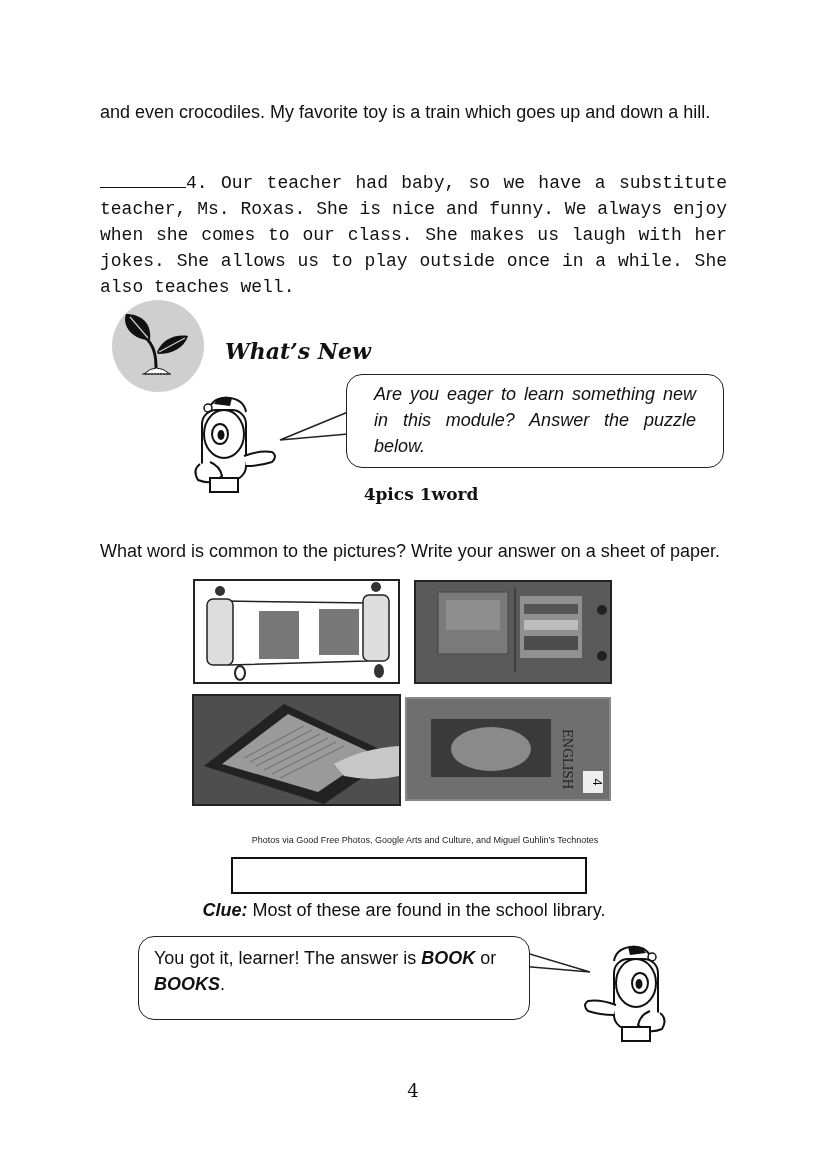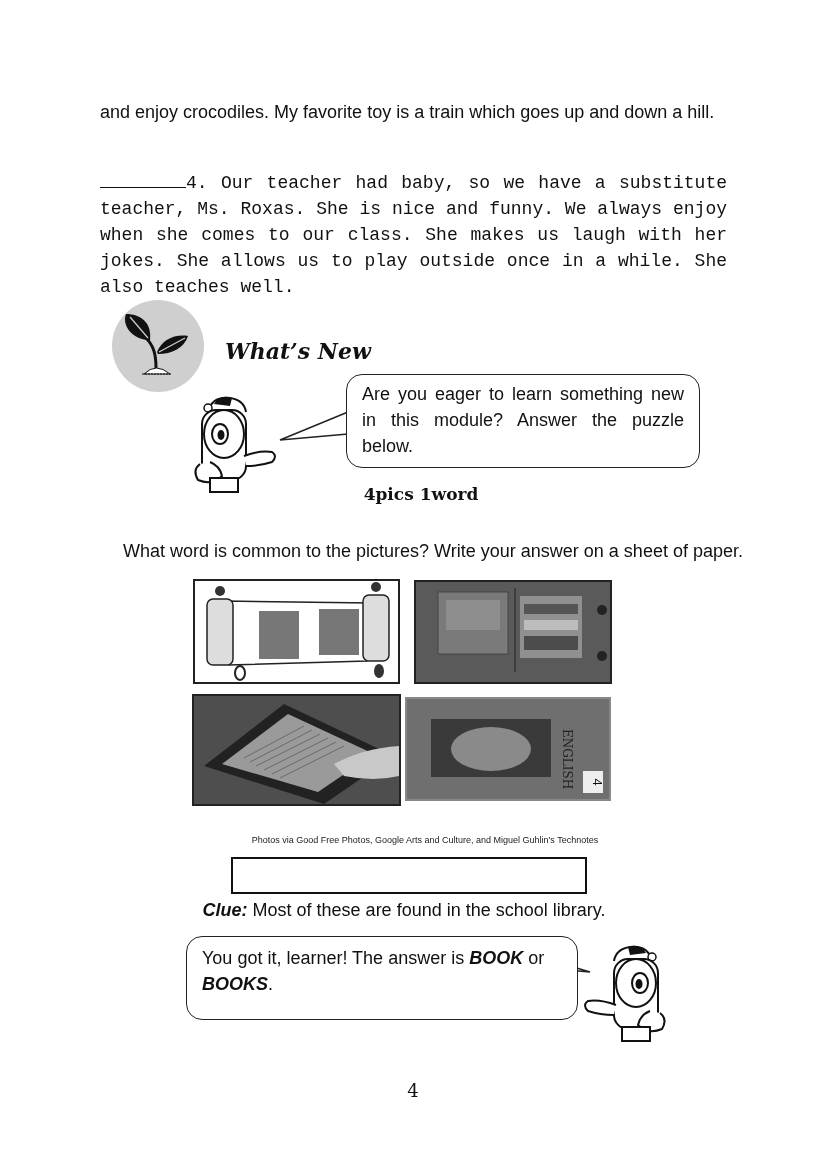--- a/index.html
+++ b/index.html
@@ -5,33 +5,33 @@
   html, body { margin:0; padding:0; background:#ffffff; }
   body { width:826px; height:1169px; position:relative; overflow:hidden;
          font-family:"Liberation Sans", sans-serif; color:#111; }
   .abs { position:absolute; }
   .para { font-size:18px; line-height:26px; text-align:justify; width:627px; left:100px; }
   .para-last { text-align-last:left; }
   .blank { display:inline-block; width:86px; border-bottom:1px solid #111; height:18px; vertical-align:baseline; }
   .leaf-circle { left:112px; top:300px; width:92px; height:92px; border-radius:50%; background:#cfcfcf; }
   .section-title { left:225px; top:338px; font-family:"DejaVu Serif", serif; font-weight:bold; font-style:italic; font-size:22px; }
   .bubble { border:1.5px solid #222; border-radius:16px; background:#fff; font-size:18px; line-height:26px; }
-  .bubble1 { left:346px; top:374px; width:322px; height:80px; padding:6px 15px; text-align:justify; text-align-last:left; }
-  .bubble2 { left:138px; top:936px; width:360px; height:66px; padding:8px 15px;margin-left:48px; }
+  .bubble1 { left:346px; top:374px; width:322px; height:80px; padding:6px 27px; text-align:justify; text-align-last:left;font-style:italic; }
+  .bubble2 { left:138px; top:936px; width:360px; height:66px; padding:8px 15px; }
   .subheading { left:0; width:826px; top:484px; text-align:center; font-family:"DejaVu Serif", serif; font-weight:bold; font-size:17px;padding-left:8px; }
   .pic { border:2px solid #222; overflow:hidden; }
   .credit { left:0; width:826px; top:835px; text-align:center; font-size:9px; color:#222;padding-left:12px; }
   .answer-box { left:231px; top:857px; width:352px; height:33px; border:2px solid #111; }
   .clue { left:0; width:808px; top:900px; text-align:center; font-size:18px; }
   .page-num { left:0; width:826px; top:1080px; text-align:center; font-family:"DejaVu Serif", serif; font-size:18px; }
 </style>
 </head>
 <body>
 
-<div class="abs para para-last" style="top:99px;">and enjoy crocodiles. My favorite toy is a train which goes up and down a hill.</div>
+<div class="abs para para-last" style="top:99px;">and even crocodiles. My favorite toy is a train which goes up and down a hill.</div>
 
 <div class="abs para para-last" style="top:169px;font-family:Liberation Mono, monospace;">
   <span class="blank"></span><span>4.</span><span> Our teacher had baby, so we have a substitute teacher, Ms. Roxas. She is nice and funny. We always enjoy when she comes to our class. She makes us laugh with her jokes. She allows us to play outside once in a while. She also teaches well.</span>
 </div>
 
 <div class="abs leaf-circle">
   <svg width="92" height="92" viewBox="0 0 92 92">
     <path d="M44 68 C44 55 42 46 34 38" stroke="#111" stroke-width="3" fill="none"></path>
     <path d="M35 40 C18 38 10 24 14 14 C28 14 40 22 38 40 Z" fill="#111"></path>
     <path d="M45 52 C50 40 62 34 76 36 C72 48 60 54 46 54 Z" fill="#111"></path>
@@ -57,21 +57,21 @@
     <rect x="20" y="88" width="28" height="14" fill="#fff" stroke="#111" stroke-width="2"></rect>
   </svg>
 </div>
 
 <svg class="abs" style="left:276px;top:410px;" width="74" height="40" viewBox="0 0 74 40">
   <path d="M72 2 L4 30 L72 24" fill="#fff" stroke="#222" stroke-width="1.5"></path>
 </svg>
 <div class="abs bubble bubble1">Are you eager to learn something new in this module? Answer the puzzle below.</div>
 
 <div class="abs subheading">4pics 1word</div>
-<div class="abs para para-last" style="top:538px;margin-left:23px;">What word is common to the pictures? Write your answer on a sheet of paper.</div>
+<div class="abs para para-last" style="top:538px;">What word is common to the pictures? Write your answer on a sheet of paper.</div>
 
 <div class="abs pic" style="left:193px;top:579px;width:203px;height:101px;background:#fff;">
   <svg width="203" height="101" viewBox="0 0 203 101">
     <path d="M30 20 L175 22 L172 80 L34 84 Z" fill="#fff" stroke="#222" stroke-width="1.5"></path>
     <rect x="64" y="30" width="40" height="48" fill="#777"></rect>
     <rect x="124" y="28" width="40" height="46" fill="#777"></rect>
     <rect x="12" y="18" width="26" height="66" rx="6" fill="#ddd" stroke="#222" stroke-width="1.5"></rect>
     <rect x="168" y="14" width="26" height="66" rx="6" fill="#ddd" stroke="#222" stroke-width="1.5"></rect>
     <circle cx="25" cy="10" r="5" fill="#333"></circle>
     <circle cx="181" cy="6" r="5" fill="#333"></circle>

